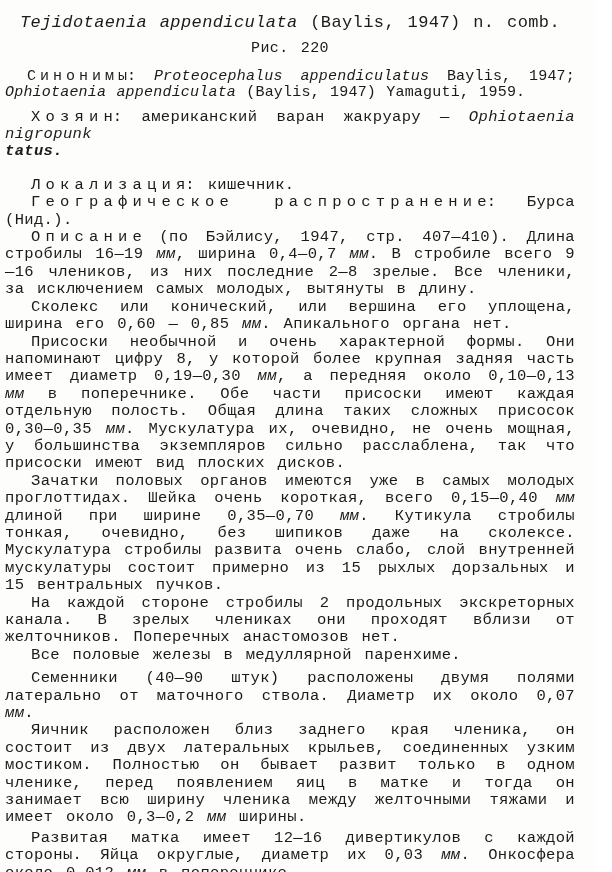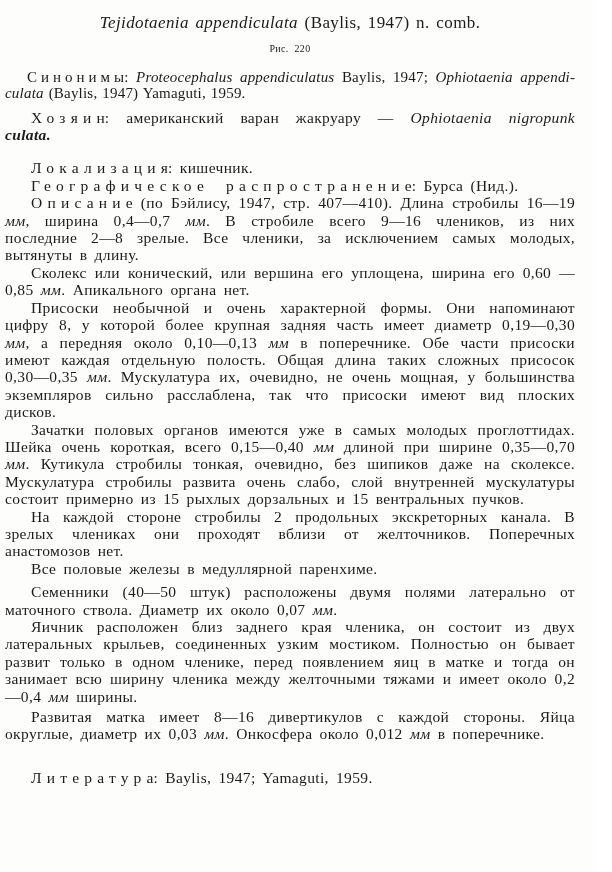--- a/index.html
+++ b/index.html
@@ -4,42 +4,42 @@
 <style>
   html, body { margin: 0; padding: 0; }
   .page {
     position: relative;
     width: 596px;
     height: 872px;
     box-sizing: border-box;
     padding: 10px 21px 0 5px;
     background: #fdfdfb;
     color: #1b1b1b;
-    font-family: Liberation Serif, serif;
+    font-family: Liberation Mono, monospace;
     font-size: 15.5px;
     line-height: 17.4px;
     letter-spacing: 0.35px;
     word-spacing: 3px;
     text-align: justify;
     overflow: hidden;
   }
   .title {
     margin: 4px 0 0 0;
     text-align: center;
     text-align-last: center;
     font-size: 17px;
     letter-spacing: 0.4px;
     word-spacing: 2px;
   }
   .title .species { font-style: italic; }
   .fig {
     margin: 9px 0 4px 0;
     text-align: right;
     text-align-last: center;
-    font-size: 10px;
+    font-size: 15px;
   }
   .para { margin: 0; text-indent: 26px; }
   .syn {
     font-size: 15px;
     line-height: 16.4px;
     text-indent: 22px;
     margin-top: 11px;
     letter-spacing: 0.2px;
     word-spacing: 1px;
   }
@@ -55,27 +55,27 @@
   .syn .rsp { letter-spacing: 4px; margin-right: -4px; }
 </style>
 </head>
 <body>
 
 <div class="page" style="background: rgb(253, 253, 251); color: rgb(27, 27, 27);">
   <p class="title"><span class="species">Tejidotaenia appendiculata</span> <span>(Baylis, 1947) n. comb.</span></p>
   <p class="fig">Рис. 220</p>
   <div>
       <p class="para syn"><span class="rsp">Синонимы</span><span class="rn">: </span><span class="ri">Proteocephalus appendiculatus</span><span class="rn"> Baylis, 1947; </span><span class="ri">Ophiotaenia appendi­culata</span><span class="rn"> (Baylis, 1947) Yamaguti, 1959.</span></p>
-      <p class="para host"><span class="rsp">Хозяин</span><span class="rn">: американский варан жакруару — </span><span class="ri">Ophiotaenia nigropunk</span><br><span class="rbi">culata.</span></p>
+      <p class="para host"><span class="rsp">Хозяин</span><span class="rn">: американский варан жакруару — </span><span class="ri">Ophiotaenia nigropunk</span><br><span class="rbi">tatus.</span></p>
       <p class="para loc"><span class="rsp">Локализация</span><span class="rn">: кишечник.</span></p>
       <p class="para"><span class="rsp2">Географическое распространение</span><span class="rn">: Бурса (Нид.).</span></p>
       <p class="para"><span class="rsp">Описание</span><span class="rn"> (по Бэйлису, 1947, стр. 407—410). Длина стробилы 16—19 </span><span class="ri">мм</span><span class="rn">, ширина 0,4—0,7 </span><span class="ri">мм</span><span class="rn">. В стробиле всего 9—16 члеников, из них последние 2—8 зрелые. Все членики, за исключением самых моло­дых, вытянуты в длину.</span></p>
       <p class="para"><span class="rn">Сколекс или конический, или вершина его уплощена, ширина его 0,60 — 0,85 </span><span class="ri">мм</span><span class="rn">. Апикального органа нет.</span></p>
       <p class="para"><span class="rn">Присоски необычной и очень характерной формы. Они напоминают цифру 8, у которой более крупная задняя часть имеет диаметр 0,19—0,30 </span><span class="ri">мм</span><span class="rn">, а передняя около 0,10—0,13 </span><span class="ri">мм</span><span class="rn"> в поперечнике. Обе части присоски имеют каждая отдельную полость. Общая длина таких сложных присосок 0,30—0,35 </span><span class="ri">мм</span><span class="rn">. Мускулатура их, очевидно, не очень мощная, у большинства экземпляров сильно расслаблена, так что присоски имеют вид плоских дисков.</span></p>
       <p class="para"><span class="rn">Зачатки половых органов имеются уже в самых молодых проглоттидах. Шейка очень короткая, всего 0,15—0,40 </span><span class="ri">мм</span><span class="rn"> длиной при ширине 0,35—0,70 </span><span class="ri">мм</span><span class="rn">. Кутикула стробилы тонкая, очевидно, без шипиков даже на сколексе. Мускулатура стробилы развита очень слабо, слой внутренней мускулатуры состоит примерно из 15 рыхлых дорзальных и 15 вентраль­ных пучков.</span></p>
       <p class="para"><span class="rn">На каждой стороне стробилы 2 продольных экскреторных канала. В зрелых члениках они проходят вблизи от желточников. Поперечных анастомозов нет.</span></p>
       <p class="para"><span class="rn">Все половые железы в медуллярной паренхиме.</span></p>
-      <p class="para mt6"><span class="rn">Семенники (40—50 штук) расположены двумя полями латерально от маточного ствола. Диаметр их около 0,07 </span><span class="ri">мм</span><span class="rn">.</span></p>
-      <p class="para"><span class="rn">Яичник расположен близ заднего края членика, он состоит из двух латеральных крыльев, соединенных узким мостиком. Полностью он бы­вает развит только в одном членике, перед появлением яиц в матке и тогда он занимает всю ширину членика между желточными тяжами и имеет около 0,2—0,4 </span><span class="ri">мм</span><span class="rn"> ширины.</span></p>
-      <p class="para mt3"><span class="rn">Развитая матка имеет 8—16 дивертикулов с каждой стороны. Яйца округлые, диаметр их 0,03 </span><span class="ri">мм</span><span class="rn">. Онкосфера около 0,012 </span><span class="ri">мм</span><span class="rn"> в по­перечнике.</span></p>
+      <p class="para mt6"><span class="rn">Семенники (40—90 штук) расположены двумя полями латерально от маточного ствола. Диаметр их около 0,07 </span><span class="ri">мм</span><span class="rn">.</span></p>
+      <p class="para"><span class="rn">Яичник расположен близ заднего края членика, он состоит из двух латеральных крыльев, соединенных узким мостиком. Полностью он бы­вает развит только в одном членике, перед появлением яиц в матке и тогда он занимает всю ширину членика между желточными тяжами и имеет около 0,3—0,2 </span><span class="ri">мм</span><span class="rn"> ширины.</span></p>
+      <p class="para mt3"><span class="rn">Развитая матка имеет 12—16 дивертикулов с каждой стороны. Яйца округлые, диаметр их 0,03 </span><span class="ri">мм</span><span class="rn">. Онкосфера около 0,012 </span><span class="ri">мм</span><span class="rn"> в по­перечнике.</span></p>
       <p class="para lit"><span class="rsp">Литература</span><span class="rn">: Baylis, 1947; Yamaguti, 1959.</span></p>
     </div>
 </div>
 
 </body></html>

